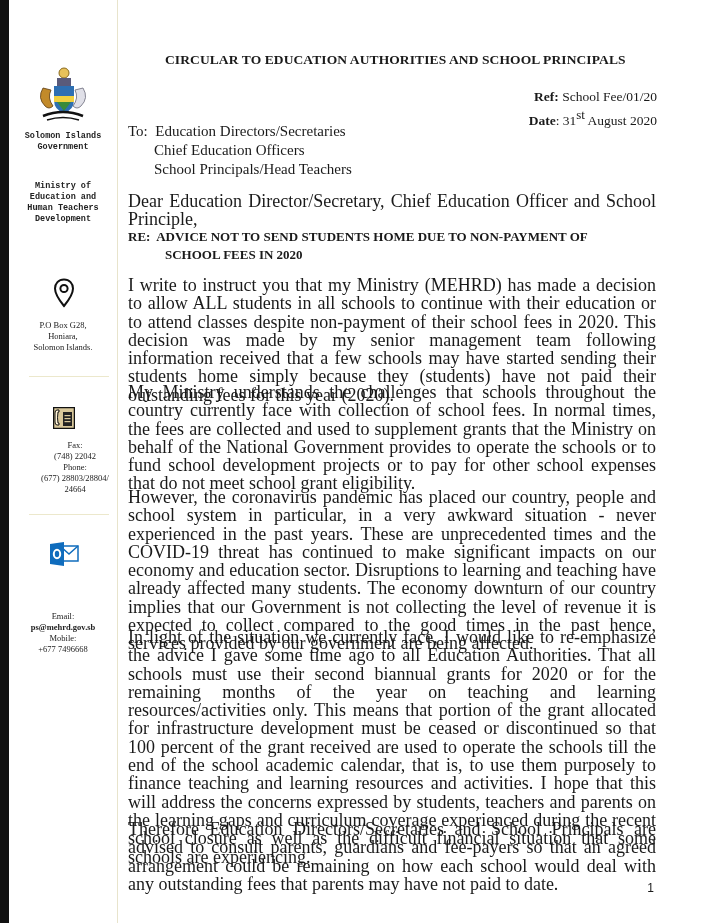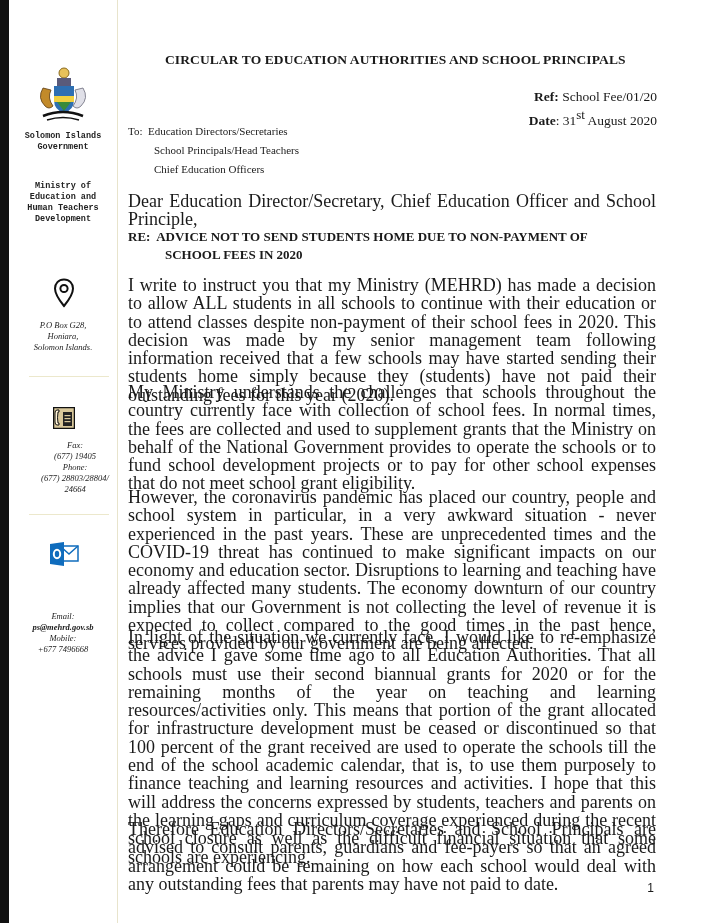--- a/index.html
+++ b/index.html
@@ -9,26 +9,26 @@
     font-family: "Liberation Serif", "DejaVu Serif", serif;
     color: #1a1a1a;
   }
   .edge { position: absolute; left: 0; top: 0; width: 9px; height: 923px; background: #111; }
   .sidebar {
     position: absolute; left: 9px; top: 0; width: 108px; height: 923px;
     border-right: 1px solid #e8e4cc;
     text-align: center;
   }
   .mono { font-family: "Liberation Mono", "DejaVu Sans Mono", monospace; font-weight: bold; font-size: 8.5px; line-height: 11px; color: #222; }
-  .small { font-size: 8.5px; line-height: 11px; color: #222; font-style: italic; }
+  .small { font-size: 8.5px; line-height: 11px; color: #222; }
   .sep { position: absolute; left: 20px; width: 80px; height: 1px; background: #ece8cc; }
   .abs { position: absolute; }
   .title { position: absolute; left: 165px; top: 52px; font-weight: bold; font-size: 13.5px; letter-spacing: 0.1px; }
   .ref { position: absolute; right: 63px; top: 88px; text-align: right; font-size: 13.5px; line-height: 18px; }
-  .to { position: absolute; left: 128px; top: 122px; font-size: 11px; line-height: 19px; }
+  .to { position: absolute; left: 128px; top: 122px; font-size: 15px; line-height: 19px; }
   .to .indent { padding-left: 26px; }
   p, .para { margin: 0; font-size: 18px; line-height: 18.3px; text-align: justify; }
   .block { position: absolute; left: 128px; width: 528px; }
   .re { font-weight: bold; font-size: 13px; line-height: 17.5px; }
   .re .indent { padding-left: 37px; }
   .pagenum { position: absolute; right: 66px; top: 881px; font-family: "Liberation Sans", sans-serif; font-size: 12px; }
 </style>
 </head>
 <body>
 
@@ -78,21 +78,21 @@
       <rect x="0.5" y="0.5" width="21" height="21" fill="#d8c79a" stroke="#111" stroke-width="1.5"></rect>
       <path d="M4 3 q-2 0 -2 3 v9 q0 3 2 3 h2 v-2 h-1 q-1 -5 0 -11 h1 v-2z" fill="#fff4d8" stroke="#111" stroke-width="1"></path>
       <rect x="10" y="5" width="9" height="14" fill="#222"></rect>
       <rect x="11.5" y="8" width="6" height="1.2" fill="#d8c79a"></rect>
       <rect x="11.5" y="11" width="6" height="1.2" fill="#d8c79a"></rect>
       <rect x="11.5" y="14" width="6" height="1.2" fill="#d8c79a"></rect>
     </svg>
   </div>
   <div class="abs small" style="left:0;width:108px;top:440px;margin-left:12px;">
     <div>Fax:</div>
-    <div>(677) 19405</div>
+    <div>(748) 22042</div>
     <div>Phone:</div>
     <div>(677) 28803/28804/</div>
     <div>24664</div>
   </div>
   <div class="sep" style="top:514px;"></div>
 
   <div class="abs" style="left:40px;top:541px;">
     <svg width="30" height="26" viewBox="0 0 30 26">
       <rect x="11" y="5" width="18" height="15" fill="#fff" stroke="#0f6cbd" stroke-width="1.5"></rect>
       <path d="M11 5 l9 8 l9 -8" fill="none" stroke="#0f6cbd" stroke-width="1.5"></path>
@@ -110,22 +110,22 @@
 
 <div class="title">CIRCULAR TO EDUCATION AUTHORITIES AND SCHOOL PRINCIPALS</div>
 
 <div class="ref">
   <div><b>Ref:</b> <span>School Fee/01/20</span></div>
   <div><b>Date</b>: <span>31</span><sup style="font-size:13px;">st</sup> <span>August 2020</span></div>
 </div>
 
 <div class="to">
   <div><span>To:</span>&nbsp; <span>Education Directors/Secretaries</span></div>
+  <div class="indent">Chief Education Officers</div>
   <div class="indent">School Principals/Head Teachers</div>
-  <div class="indent">Chief Education Officers</div>
 </div>
 
 <div class="block para" style="top:192px;">Dear Education Director/Secretary, Chief Education Officer and School Principle,</div>
 
 <div class="block re" style="top:228px;">
   <div><span>RE:</span>&nbsp; <span>ADVICE NOT TO SEND STUDENTS HOME DUE TO NON-PAYMENT OF</span></div>
   <div class="indent">SCHOOL FEES IN 2020</div>
 </div>
 
 <div class="block" style="top:276px;">

